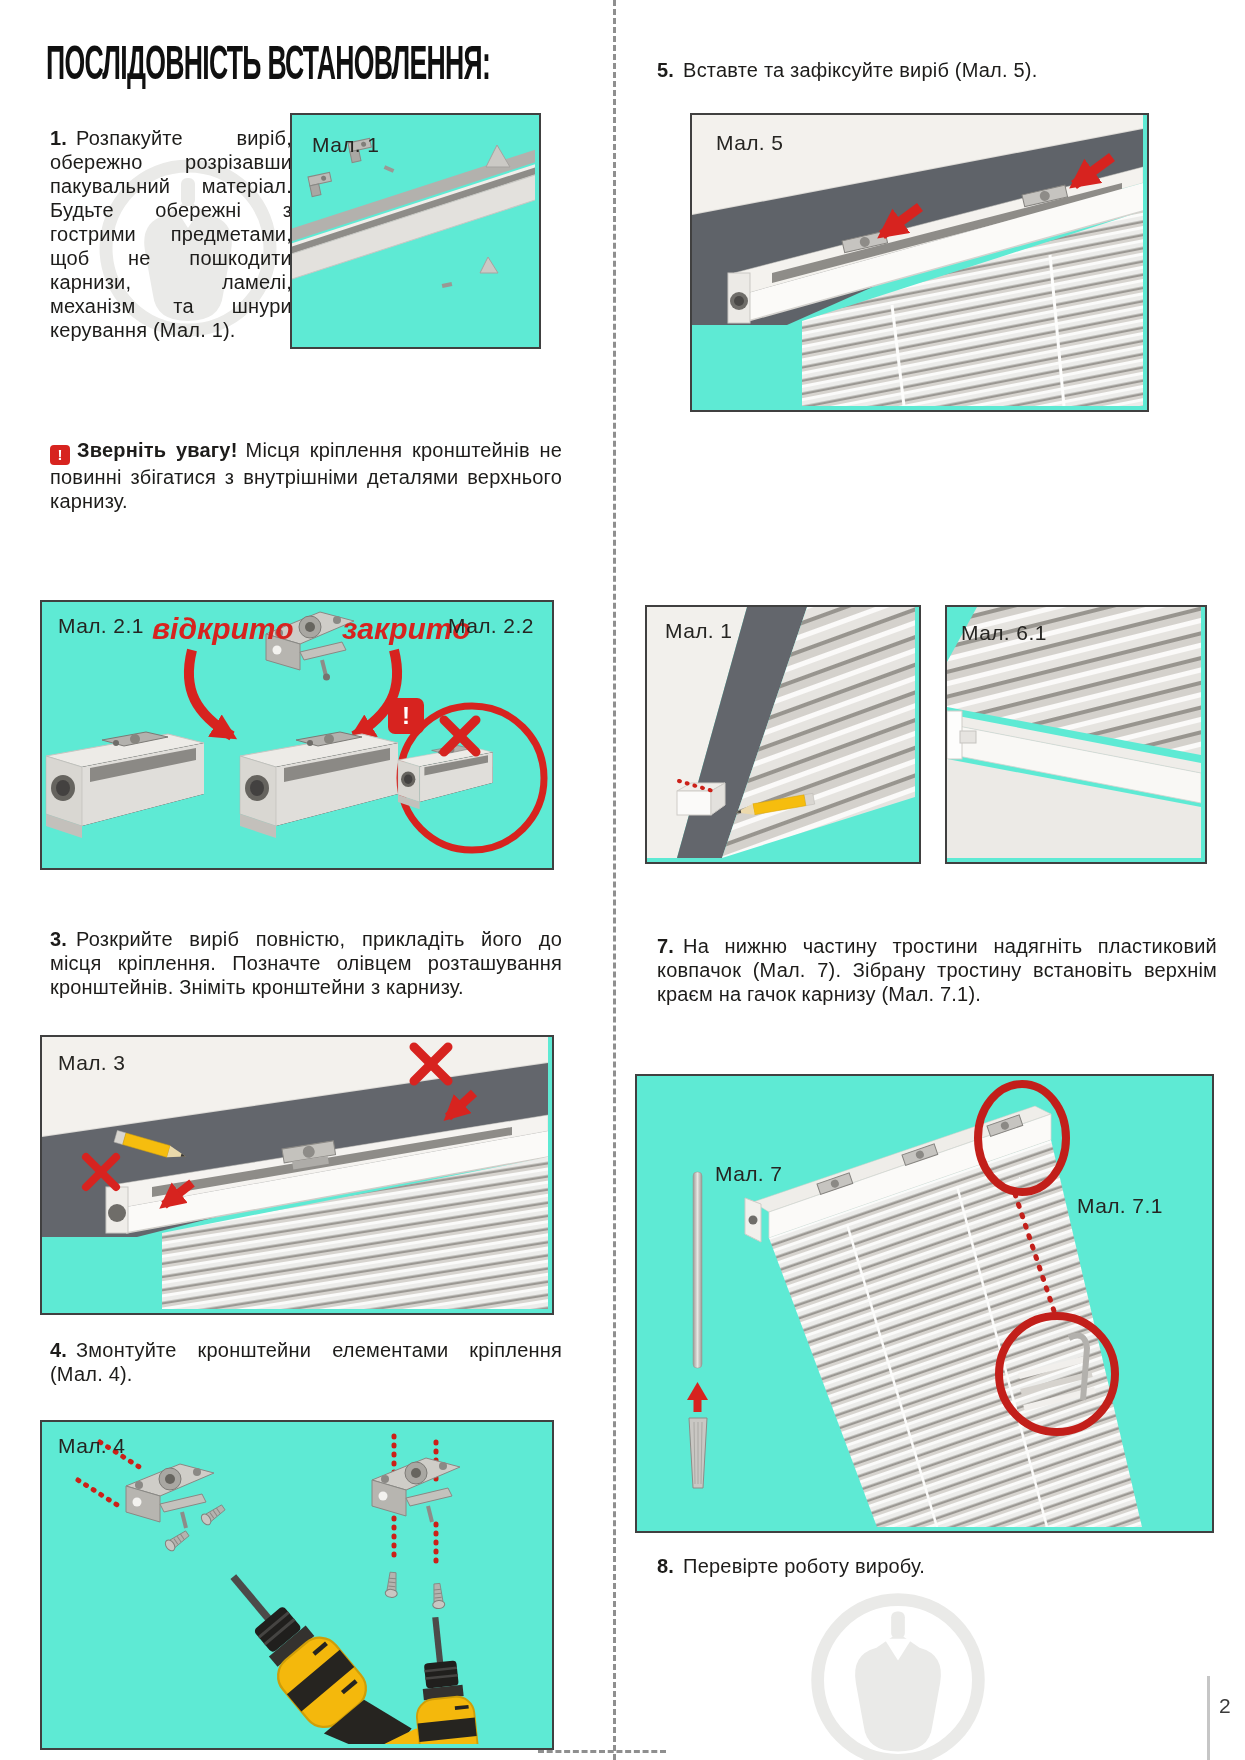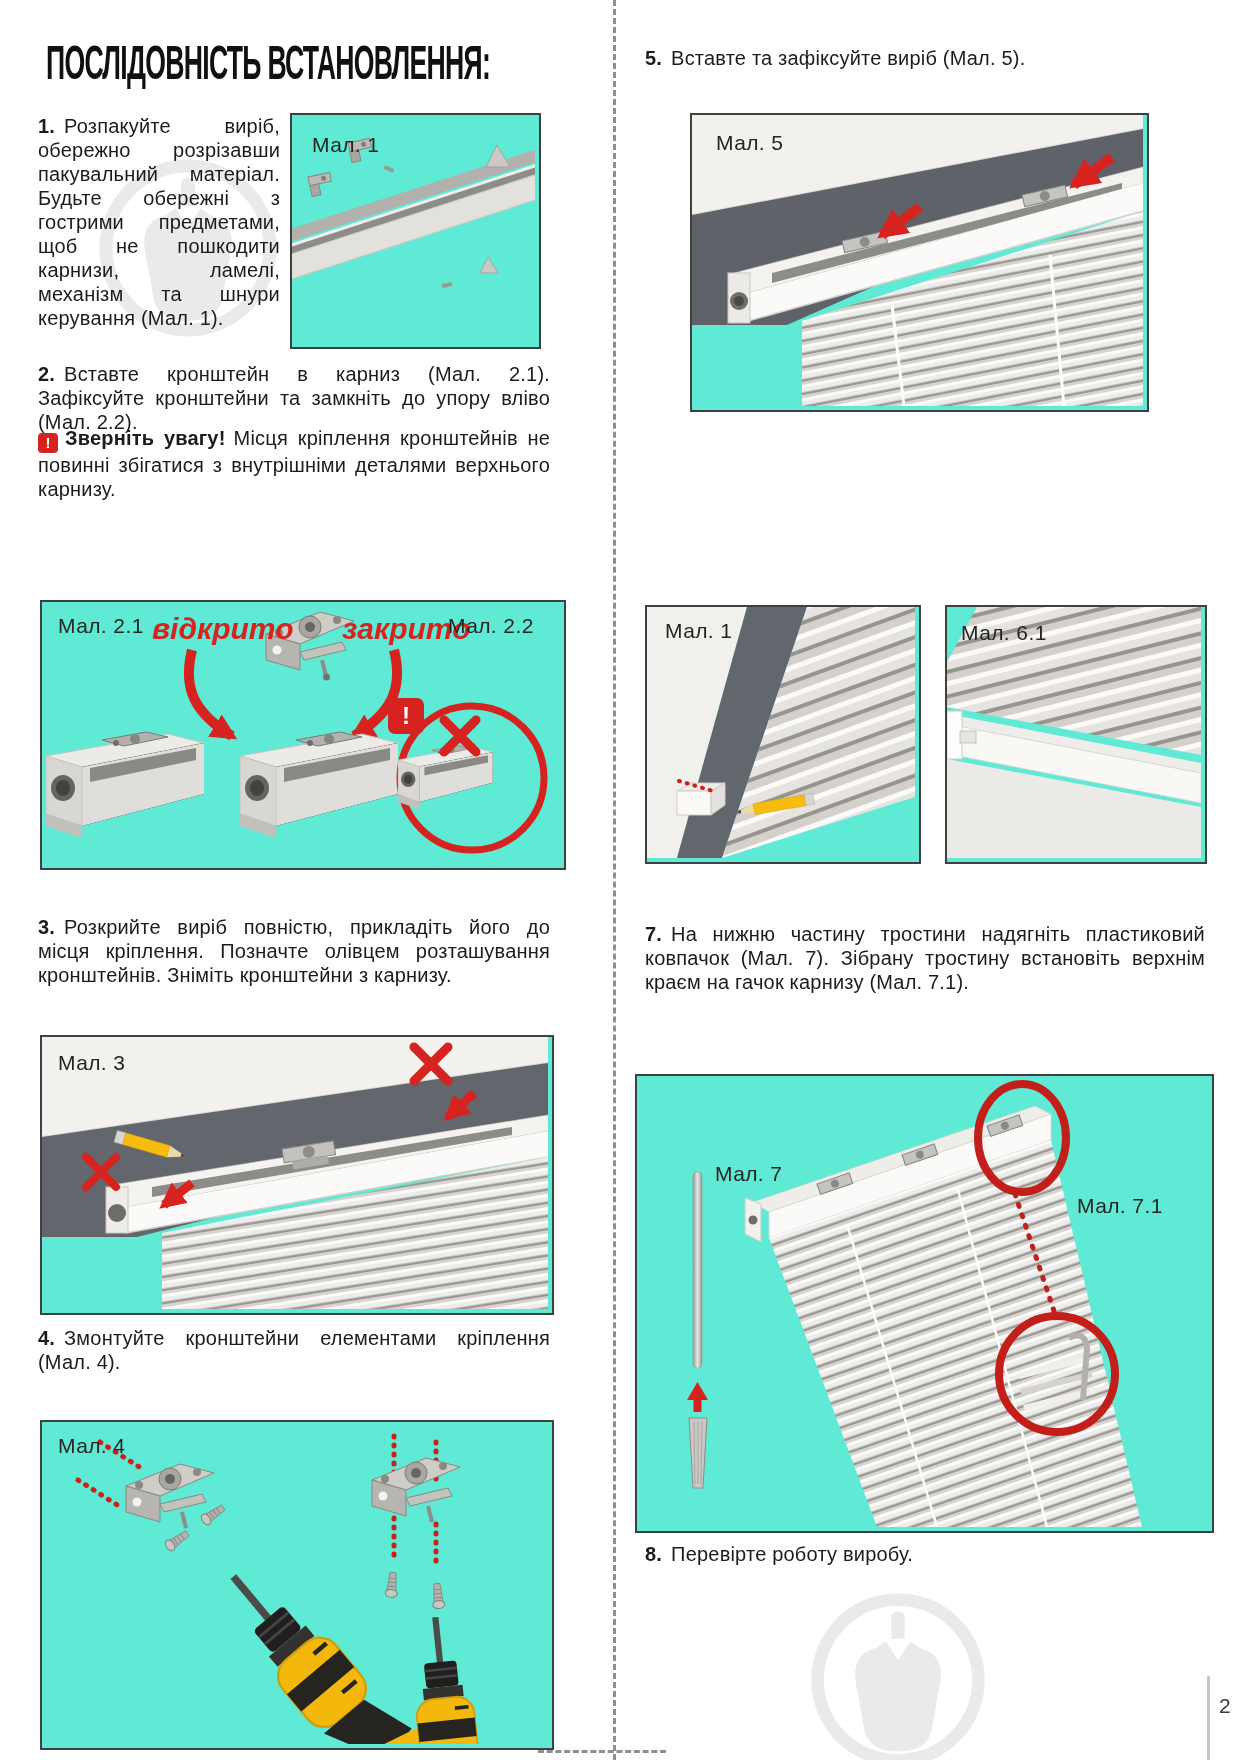--- a/index.html
+++ b/index.html
@@ -6,21 +6,21 @@
   #page{
     position:relative;width:1245px;height:1760px;overflow:hidden;
     background:#ffffff;color:#1d1c1a;
     font-family:"Liberation Sans", sans-serif;
   }
   .abs{position:absolute;}
   .title{
     font-size:37px;font-weight:900;letter-spacing:-1px;color:#101010;
     transform:scale(0.72,1.30);transform-origin:left top;white-space:nowrap;
   }
-  .step{font-size:20px;line-height:1.20;text-align:justify;letter-spacing:0.2px;color:#1d1c1a;margin:0;}
+  .step{font-size:20px;line-height:1.20;text-align:justify;letter-spacing:0.2px;color:#1d1c1a;margin:12px;}
   .step .num{font-weight:700;margin-right:9px;}
   .plain{text-align:left;}
   .figure{border:2px solid #404040;background:#5eead4;overflow:hidden;}
   .figlabel{font-size:21px;color:#262522;letter-spacing:0.4px;z-index:5;}
   .redword{font-size:30px;font-weight:700;color:#d7231f;z-index:5;font-style:italic;}
   .wicon{
     display:inline-block;width:20px;height:20px;background:#d7231f;color:#fff;
     border-radius:4px;font-weight:700;font-size:15px;line-height:20px;text-align:center;
     margin-right:7px;vertical-align:-3px;
   }
@@ -83,28 +83,25 @@
         <circle cx="15" cy="4.5" r="2.5" fill="#807e7a"></circle>
       </g>
       <polygon points="205,30 218,52 194,52" fill="#cbc9c5" stroke="#a5a3a0"></polygon>
       <polygon points="196,142 206,158 188,158" fill="#cbc9c5" stroke="#a5a3a0"></polygon>
       <rect x="92" y="52" width="10" height="4" fill="#9a9894" transform="rotate(24 97 54)"></rect>
       <rect x="150" y="168" width="10" height="4" fill="#9a9894" transform="rotate(-12 155 170)"></rect>
     </svg>
     <div class="abs figlabel" style="left:20px;top:18px;">Мал. 1</div>
   </div>
 
-  <p class="abs step" style="left:38px;top:362px;width:512px;">
-    <b class="num">2.</b><span>Вставте кронштейн в карниз (Мал. 2.1). Зафіксуйте кронштейни та замкніть до упору вліво (Мал. 2.2).</span>
-  </p>
   <p class="abs step" style="left:38px;top:426px;width:512px;">
     <span class="wicon">!</span><b style="margin-right:8px;">Зверніть увагу!</b><span>Місця кріплення кронштейнів не повинні збігатися з внутрішніми деталями верхнього карнизу.</span>
   </p>
 
-  <div class="abs figure" style="left:40px;top:600px;width:510px;height:266px;padding-left:12px;">
+  <div class="abs figure" style="left:40px;top:600px;width:510px;height:266px;">
     <svg class="fig-svg" width="506" height="262" viewBox="0 0 506 262">
       <defs>
         <marker id="ah2" markerUnits="userSpaceOnUse" markerWidth="30" markerHeight="30" refX="20" refY="13" orient="auto">
           <path d="M0,0 L26,13 L0,26 Z" fill="#d7231f"></path>
         </marker>
         <g id="rail2">
           <polygon points="0,30 122,8 158,17 36,41" fill="#edebe7" stroke="#c7c5c1"></polygon>
           <polygon points="36,41 158,17 158,68 36,100" fill="#e0dedа"></polygon>
           <polygon points="36,41 158,17 158,68 36,100" fill="#e0deda"></polygon>
           <polygon points="44,42 150,22 150,34 44,56" fill="#8b8985"></polygon>

